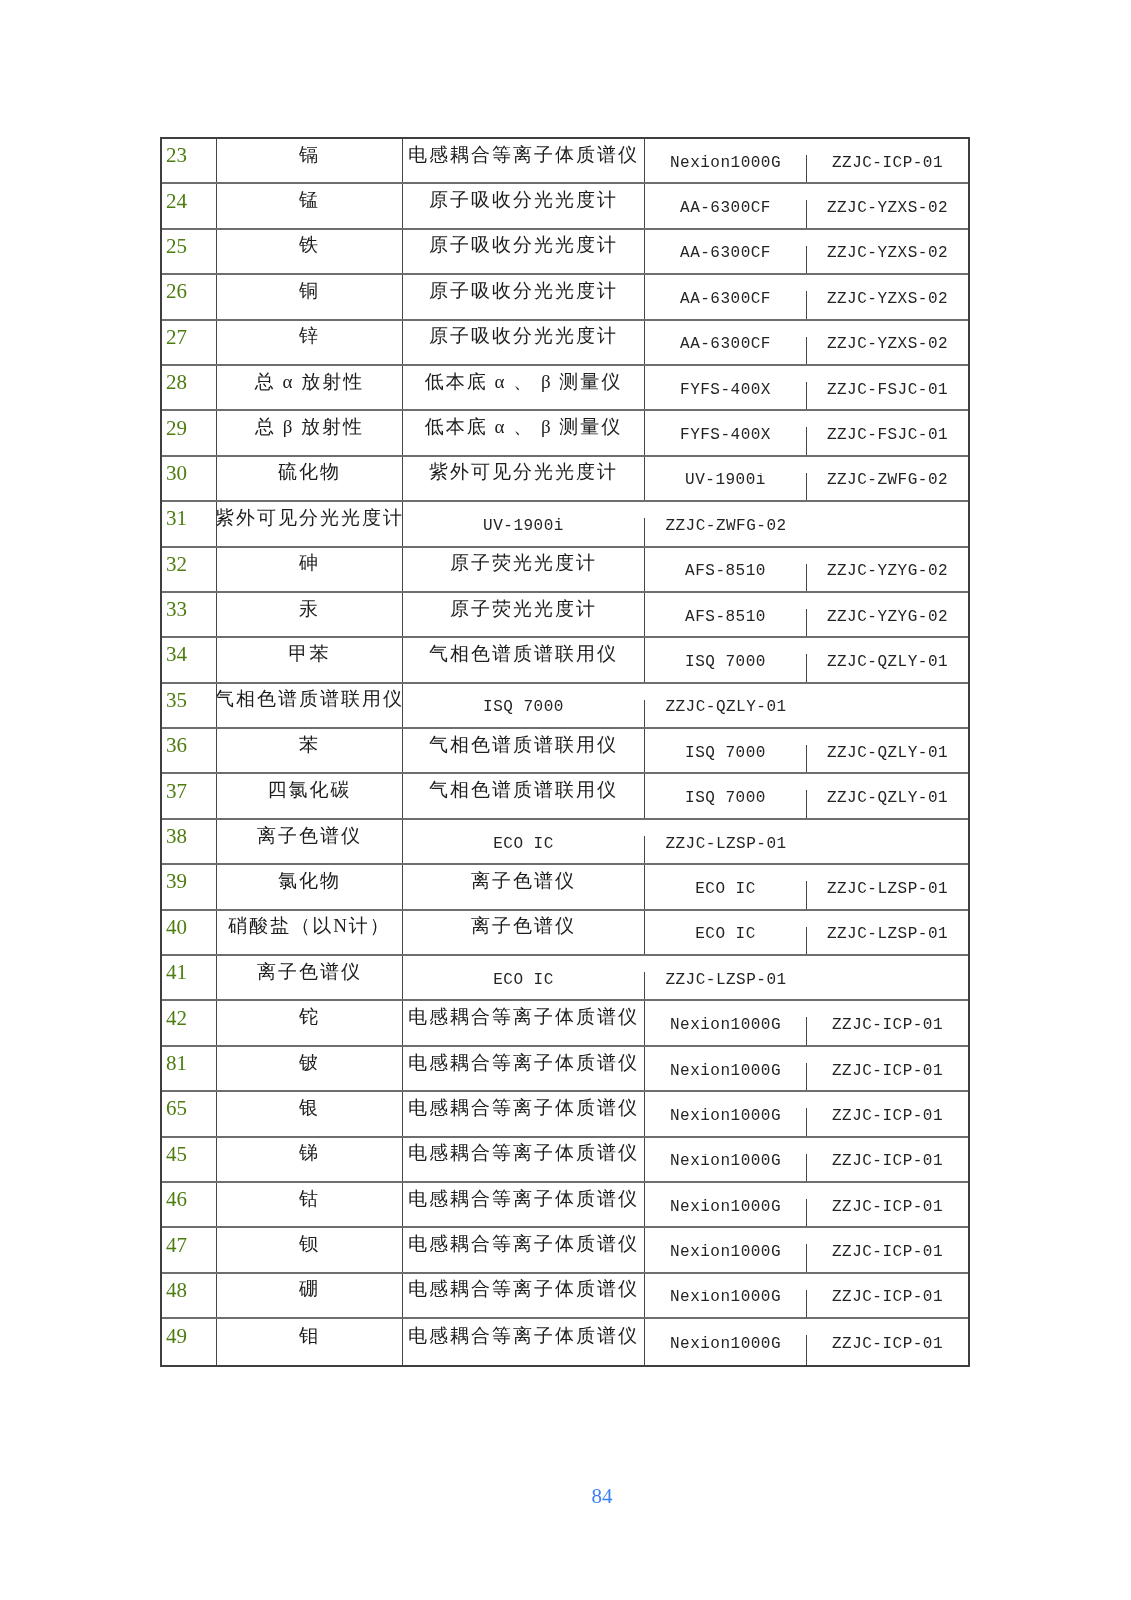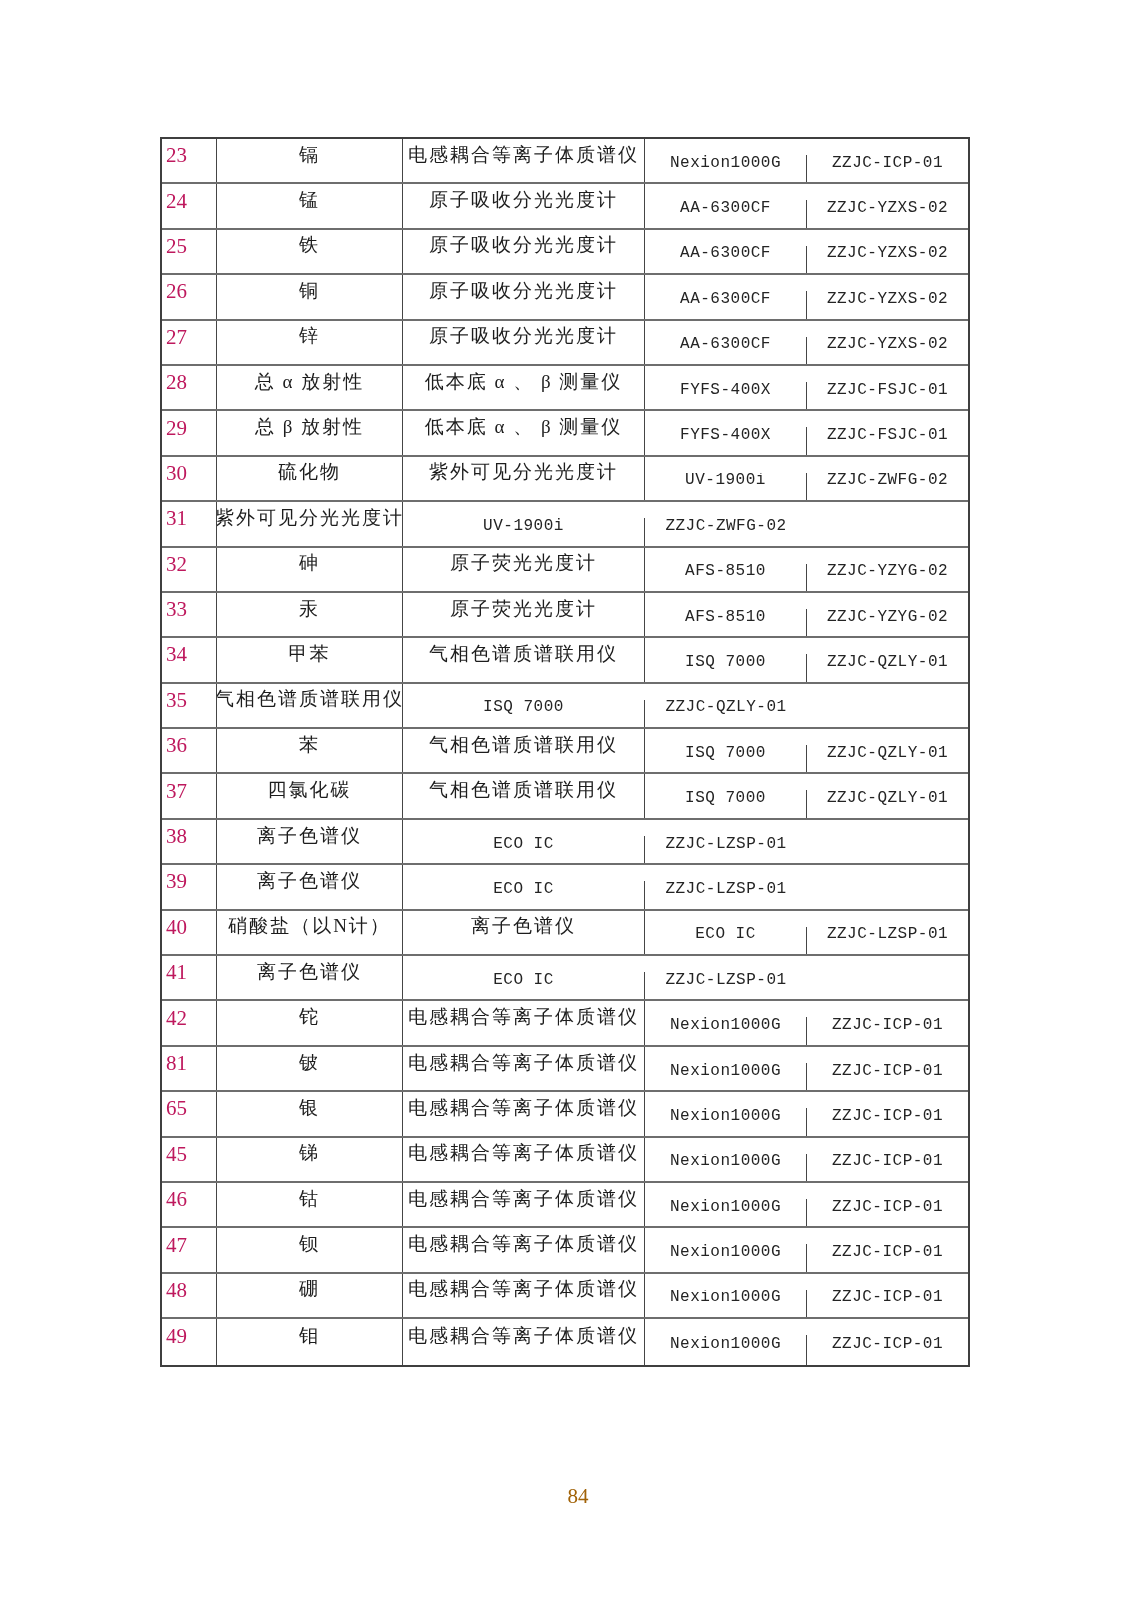--- a/index.html
+++ b/index.html
@@ -50,36 +50,36 @@
   }
   .cell:last-child {
     border-right: none;
   }
   .c-no {
     justify-content: flex-start;
     padding-left: 4px;
     padding-bottom: 10px;
     font-size: 21px;
     letter-spacing: 0;
-    color: #be185d;
+    color: #4d7c0f;
   }
   .c-model, .c-code {
     font-family: "Liberation Mono", monospace;
     font-size: 16px;
     letter-spacing: 0.5px;
     color: #242424;
     margin-top: 16px;
   }
   .page-number {
     position: absolute;
-    left: 578px;
+    left: 602px;
     top: 1484px;
     transform: translateX(-50%);
     font-size: 21px;
-    color: #a16207;
+    color: #3b82f6;
     font-family: "Liberation Serif", serif;
   }
 </style>
 </head>
 <body>
 
 <div class="page">
   <div class="doc-table" id="equipment-table">
       <div class="trow">
     <div class="cell c-no">23</div>
@@ -185,20 +185,21 @@
     <div class="cell c-code">ZZJC-QZLY-01</div>
   </div>
       <div class="trow">
     <div class="cell c-no">38</div>
     <div class="cell c-instrument">离子色谱仪</div>
     <div class="cell c-model">ECO IC</div>
     <div class="cell c-code">ZZJC-LZSP-01</div>
   </div>
       <div class="trow">
     <div class="cell c-no">39</div>
+    <div class="cell c-analyte">氯化物</div>
     <div class="cell c-instrument">离子色谱仪</div>
     <div class="cell c-model">ECO IC</div>
     <div class="cell c-code">ZZJC-LZSP-01</div>
   </div>
       <div class="trow">
     <div class="cell c-no">40</div>
     <div class="cell c-analyte">硝酸盐（以N计）</div>
     <div class="cell c-instrument">离子色谱仪</div>
     <div class="cell c-model">ECO IC</div>
     <div class="cell c-code">ZZJC-LZSP-01</div>

